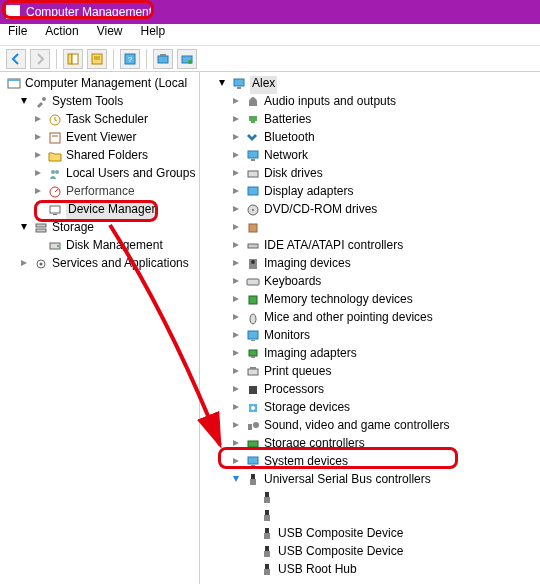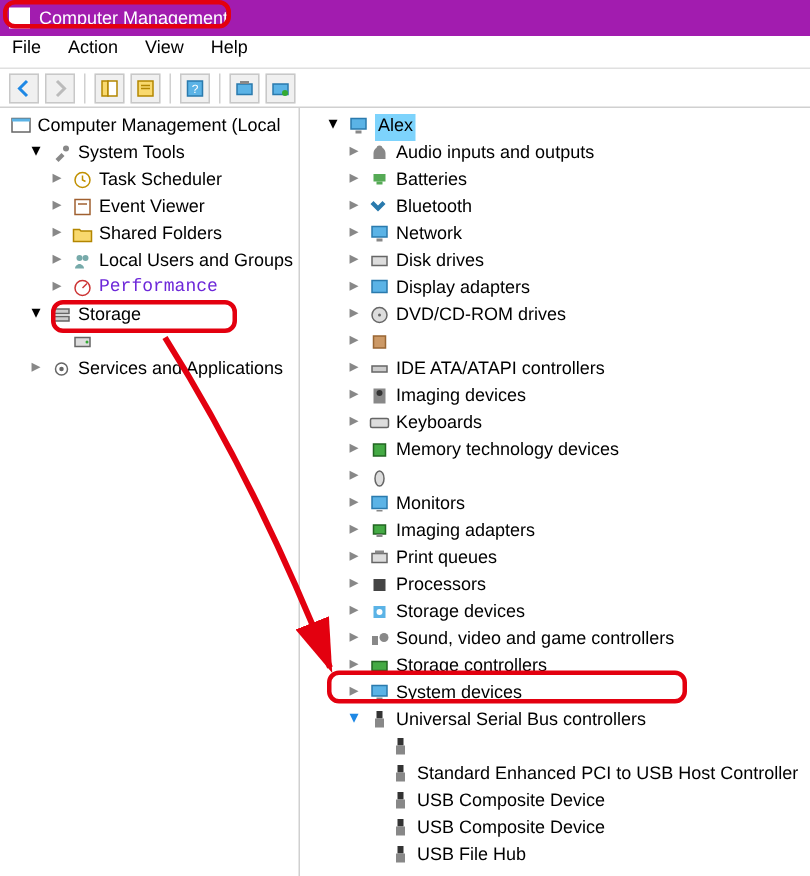--- a/index.html
+++ b/index.html
@@ -14,22 +14,22 @@
 .tsep { width: 1px; height: 20px; background: #d0d0d0; margin: 0 2px; }
 .content { display: flex; height: calc(100% - 72px); }
 .left { width: 200px; border-right: 1px solid #d0d0d0; padding: 4px 0 0 4px; overflow: hidden; }
 .right { flex: 1; padding: 4px 0 0 2px; overflow: hidden; }
 .node { display: flex; height: 18px; gap: 3px; padding-left: 2px; white-space: nowrap; }
 .expander { width: 12px; height: 12px; display: flex; align-items: center; justify-content: center; color: #888; }
 .expander.open { color: #000; }
 .expander.blue { color: #1e88e5; }
 .nicon { width: 16px; height: 16px; display: inline-flex; align-items: center; justify-content: center; }
 .nicon svg { width: 14px; height: 14px; }
-.selected { background: #7dd3fc; padding: 0 2px; }
-.faded { color: #6d28d9; font-family: Liberation Mono, monospace; }
+.selected { background: #e5e5e5; padding: 0 2px; }
+.faded { color: #404040; }
 .ind1 { padding-left: 14px; }
 .ind2 { padding-left: 28px; }
 .ind3 { padding-left: 42px; }
 .callout-title { position: absolute; left: 2px; top: 0; width: 152px; height: 19px; border: 3px solid #e3000f; border-radius: 8px; pointer-events: none; }
 .callout-dm { position: absolute; left: 34px; top: 200px; width: 124px; height: 22px; border: 3px solid #e3000f; border-radius: 8px; pointer-events: none; }
 .callout-usb { position: absolute; left: 218px; top: 447px; width: 240px; height: 22px; border: 3px solid #e3000f; border-radius: 8px; pointer-events: none; }
 .arrow { position: absolute; left: 90px; top: 220px; pointer-events: none; }
 </style>
 </head>
 <body>
@@ -157,38 +157,49 @@
     <div class="node ind2">
       <span class="expander">▸</span>
       <span class="nicon">
           <svg viewBox="0 0 14 14">
             <circle cx="7" cy="7" r="5" fill="#fff" stroke="#c33"></circle>
             <path d="M7 7l3-3" stroke="#c33"></path>
           </svg>
         </span>
       <span class="faded">Performance</span>
     </div>
+    <div class="node ind2">
+      <span class="expander"></span>
+      <span class="nicon">
+          <svg viewBox="0 0 14 14">
+            <rect x="2" y="3" width="10" height="7" fill="#fff" stroke="#666"></rect>
+            <rect x="5" y="11" width="4" height="1" fill="#666"></rect>
+          </svg>
+        </span>
+      <span class="selected">Device Manager</span>
+    </div>
     <div class="node ind1">
       <span class="expander open">▾</span>
       <span class="nicon">
           <svg viewBox="0 0 14 14">
             <rect x="2" y="3" width="10" height="3" fill="#ccc" stroke="#666"></rect>
             <rect x="2" y="8" width="10" height="3" fill="#ccc" stroke="#666"></rect>
           </svg>
         </span>
       <span>Storage</span>
     </div>
     <div class="node ind2">
       <span class="expander"></span>
       <span class="nicon">
           <svg viewBox="0 0 14 14">
             <rect x="2" y="4" width="10" height="6" fill="#ddd" stroke="#666"></rect>
             <circle cx="10" cy="7" r="1" fill="#3a3"></circle>
           </svg>
         </span>
+      <span>Disk Management</span>
     </div>
     <div class="node ind1">
       <span class="expander">▸</span>
       <span class="nicon">
           <svg viewBox="0 0 14 14">
             <circle cx="7" cy="7" r="4" fill="none" stroke="#666"></circle>
             <circle cx="7" cy="7" r="1.5" fill="#666"></circle>
           </svg>
         </span>
       <span>Services and Applications</span>
@@ -319,20 +330,21 @@
           </span>
           <span>Memory technology devices</span>
         </div>
         <div class="node ind2">
           <span class="expander">▸</span>
           <span class="nicon">
             <svg viewBox="0 0 14 14">
               <ellipse cx="7" cy="8" rx="3" ry="5" fill="#ddd" stroke="#666"></ellipse>
             </svg>
           </span>
+          <span>Mice and other pointing devices</span>
         </div>
         <div class="node ind2">
           <span class="expander">▸</span>
           <span class="nicon">
             <svg viewBox="0 0 14 14">
               <rect x="2" y="2" width="10" height="8" fill="#5bb3e6" stroke="#2a7aad"></rect>
               <rect x="5" y="11" width="4" height="1" fill="#888"></rect>
             </svg>
           </span>
           <span>Monitors</span>
@@ -427,21 +439,20 @@
           </span>
         </div>
         <div class="node ind3">
           <span class="expander"></span>
           <span class="nicon">
             <svg viewBox="0 0 14 14">
               <rect x="5" y="1" width="4" height="5" fill="#333"></rect>
               <rect x="4" y="6" width="6" height="6" fill="#888"></rect>
             </svg>
           </span>
-          <span>Standard Enhanced PCI to USB Host Controller</span>
         </div>
         <div class="node ind3">
           <span class="expander"></span>
           <span class="nicon">
             <svg viewBox="0 0 14 14">
               <rect x="5" y="1" width="4" height="5" fill="#333"></rect>
               <rect x="4" y="6" width="6" height="6" fill="#888"></rect>
             </svg>
           </span>
           <span>USB Composite Device</span>
@@ -457,21 +468,21 @@
           <span>USB Composite Device</span>
         </div>
         <div class="node ind3">
           <span class="expander"></span>
           <span class="nicon">
             <svg viewBox="0 0 14 14">
               <rect x="5" y="1" width="4" height="5" fill="#333"></rect>
               <rect x="4" y="6" width="6" height="6" fill="#888"></rect>
             </svg>
           </span>
-          <span>USB File Hub</span>
+          <span>USB Root Hub</span>
         </div>
       </div>
   </div>
 </div>
 
 <div class="callout-title"></div>
 <div class="callout-dm"></div>
 <div class="callout-usb"></div>
 <svg class="arrow" width="160" height="250">
   <defs>

